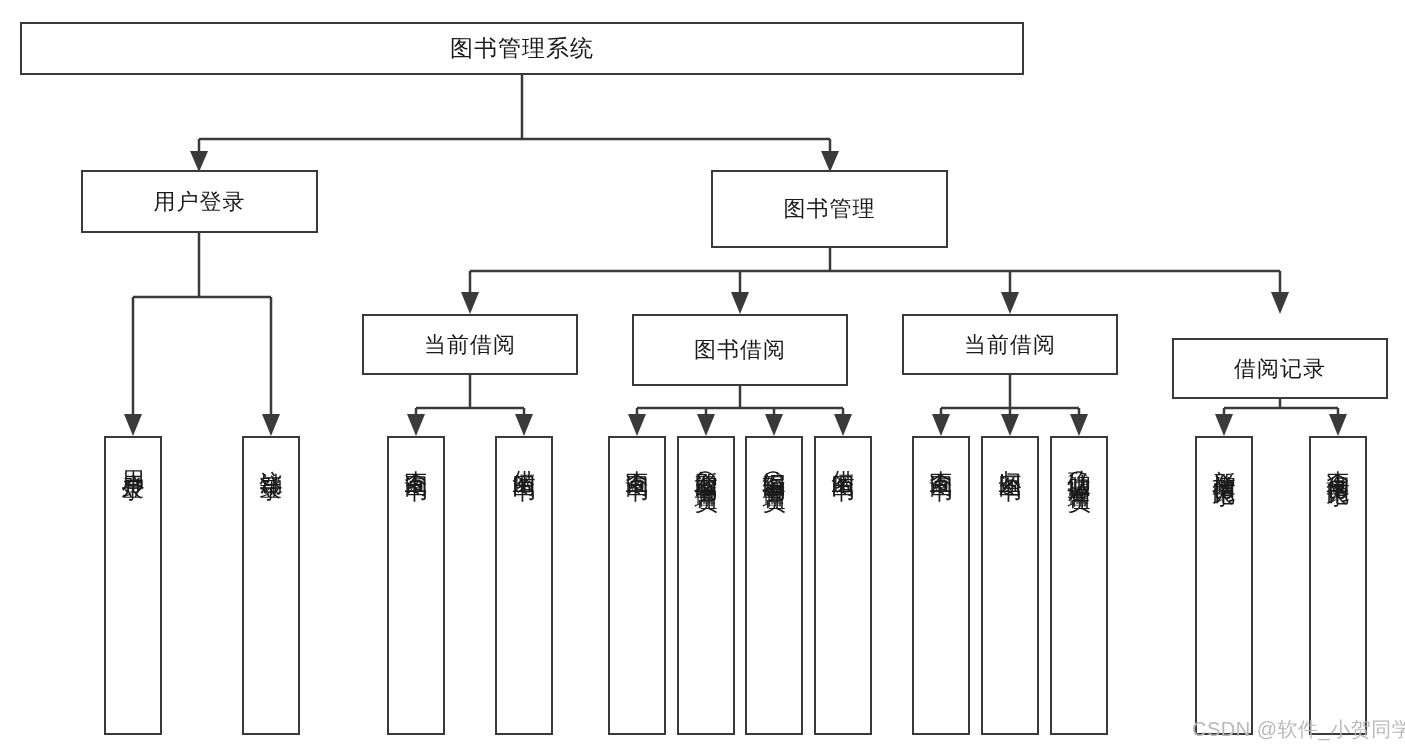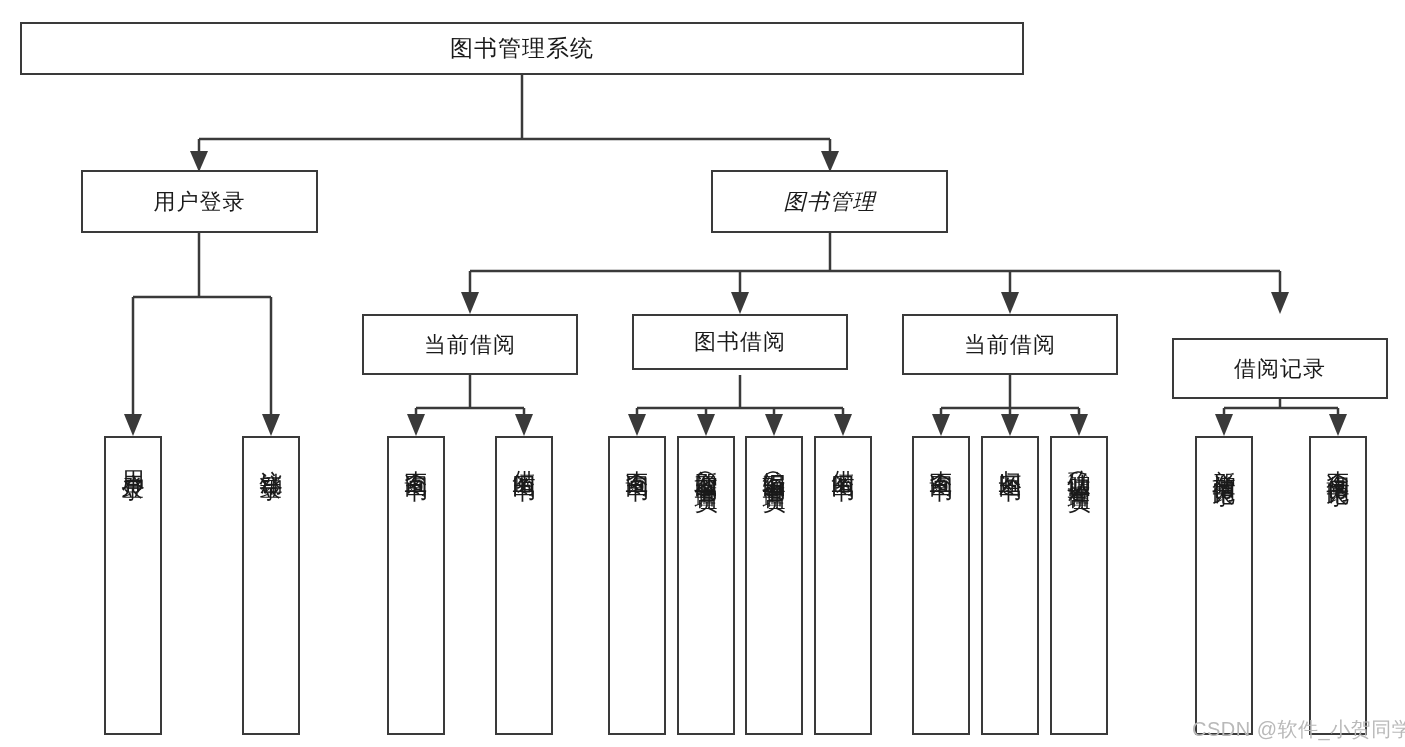--- a/index.html
+++ b/index.html
@@ -121,28 +121,28 @@
   <polygon class="ar" points="1329,414 1347,414 1338,436"></polygon>
 </svg>
 
 <div class="node root" style="left:20px;top:14px;width:1004px;height:53px;margin-top:8px;">
   <span>图书管理系统</span>
 </div>
 
 <div class="node h" style="left:81px;top:170px;width:237px;height:63px;">
   <span>用户登录</span>
 </div>
-<div class="node h" style="left:711px;top:170px;width:237px;height:63px;font-style:italic;">
+<div class="node h" style="left:711px;top:170px;width:237px;height:78px;">
   <span>图书管理</span>
 </div>
 
 <div class="node h" style="left:362px;top:314px;width:216px;height:61px;">
   <span>当前借阅</span>
 </div>
-<div class="node h" style="left:632px;top:314px;width:216px;height:56px;">
+<div class="node h" style="left:632px;top:314px;width:216px;height:72px;">
   <span>图书借阅</span>
 </div>
 <div class="node h" style="left:902px;top:314px;width:216px;height:61px;">
   <span>当前借阅</span>
 </div>
 <div class="node h" style="left:1172px;top:314px;width:216px;height:61px;margin-top:24px;">
   <span>借阅记录</span>
 </div>
 
 <div class="leaf" style="left:104px;top:436px;width:58px;height:299px;">

